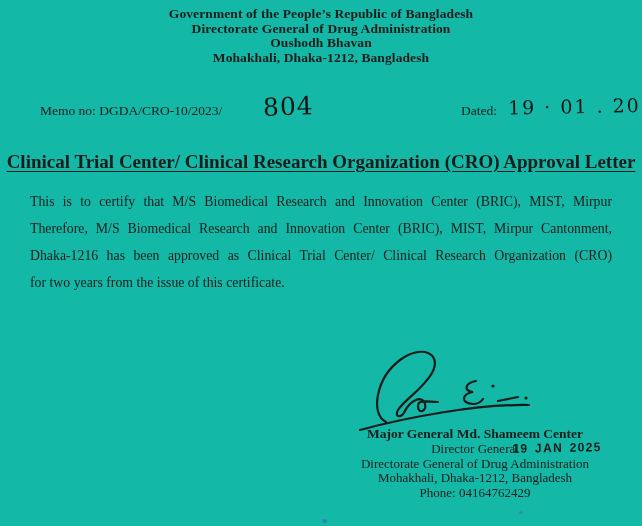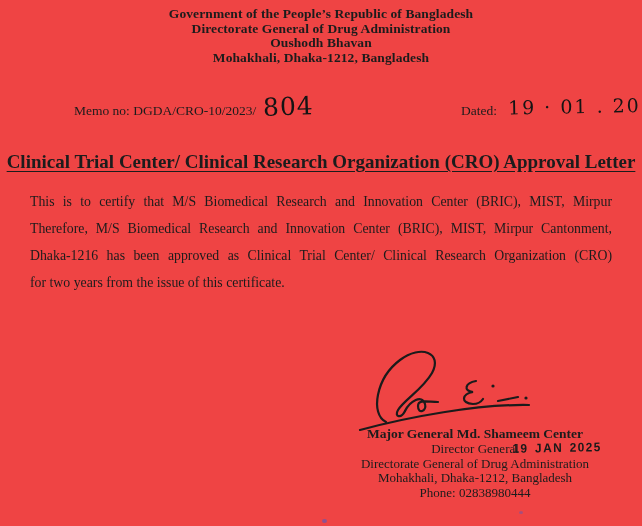--- a/index.html
+++ b/index.html
@@ -1,24 +1,24 @@
 <!DOCTYPE html>
 <html><head>
 <meta charset="utf-8">
 <style>
   html,body{margin:0;padding:0;background:#ffffff;}
   #page{
-    position:relative;width:642px;height:526px;background:#ef4444;
+    position:relative;width:642px;height:526px;background:#14b8a6;
     overflow:hidden;font-family:"Liberation Serif",serif;color:#1c1c1c;
   }
   
   .letterhead{position:absolute;top:7px;left:0;width:100%;text-align:center;
     font-weight:bold;font-size:13.5px;line-height:14.5px;letter-spacing:.1px;}
   
-  .memo-label{position:absolute;left:40px;top:103px;font-size:13.5px;margin-left:34px;}
+  .memo-label{position:absolute;left:40px;top:103px;font-size:13.5px;}
   .memo-number-hw{position:absolute;left:263px;top:92px;font-size:25px;
     font-family:"DejaVu Serif",serif;transform:rotate(-2deg);letter-spacing:1px;
     font-weight:500;color:#141414;}
   .dated-label{position:absolute;left:461px;top:103px;font-size:13.5px;}
   .date-hw{position:absolute;left:508px;top:95px;font-size:19px;white-space:nowrap;
     font-family:"DejaVu Serif",serif;transform:rotate(-1deg);letter-spacing:2px;
     color:#141414;}
   
   .title{position:absolute;top:151px;left:0;width:100%;text-align:center;
     font-weight:bold;font-size:19px;text-decoration:underline;
@@ -80,19 +80,19 @@
   </svg>
 
   <div class="sigblock">
     <div class="sig-name">Major General Md. Shameem Center</div>
     <div class="dg-line">
       <span>Director General</span>
       <span class="date-stamp">19 JAN 2025</span>
     </div>
     <div>Directorate General of Drug Administration</div>
     <div>Mohakhali, Dhaka-1212, Bangladesh</div>
-    <div>Phone: 02838980444</div>
+    <div>Phone: 04164762429</div>
   </div>
 
   <div class="ink-mark m1"></div>
   <div class="ink-mark m2"></div>
 
 </div>
 
 </body></html>

